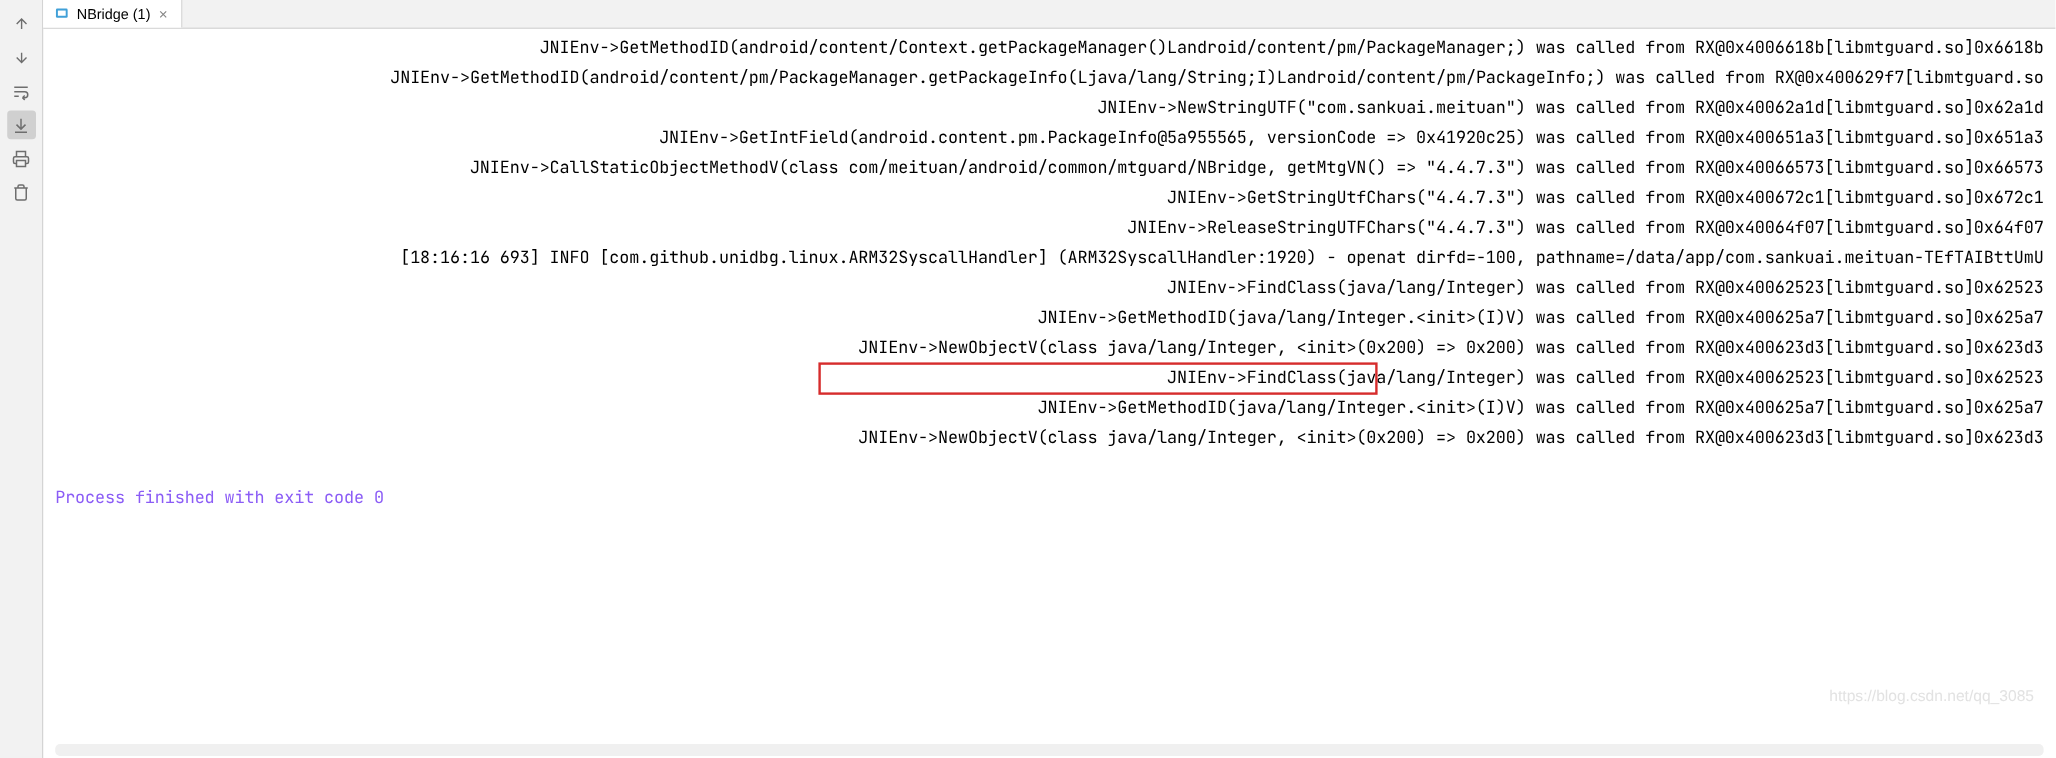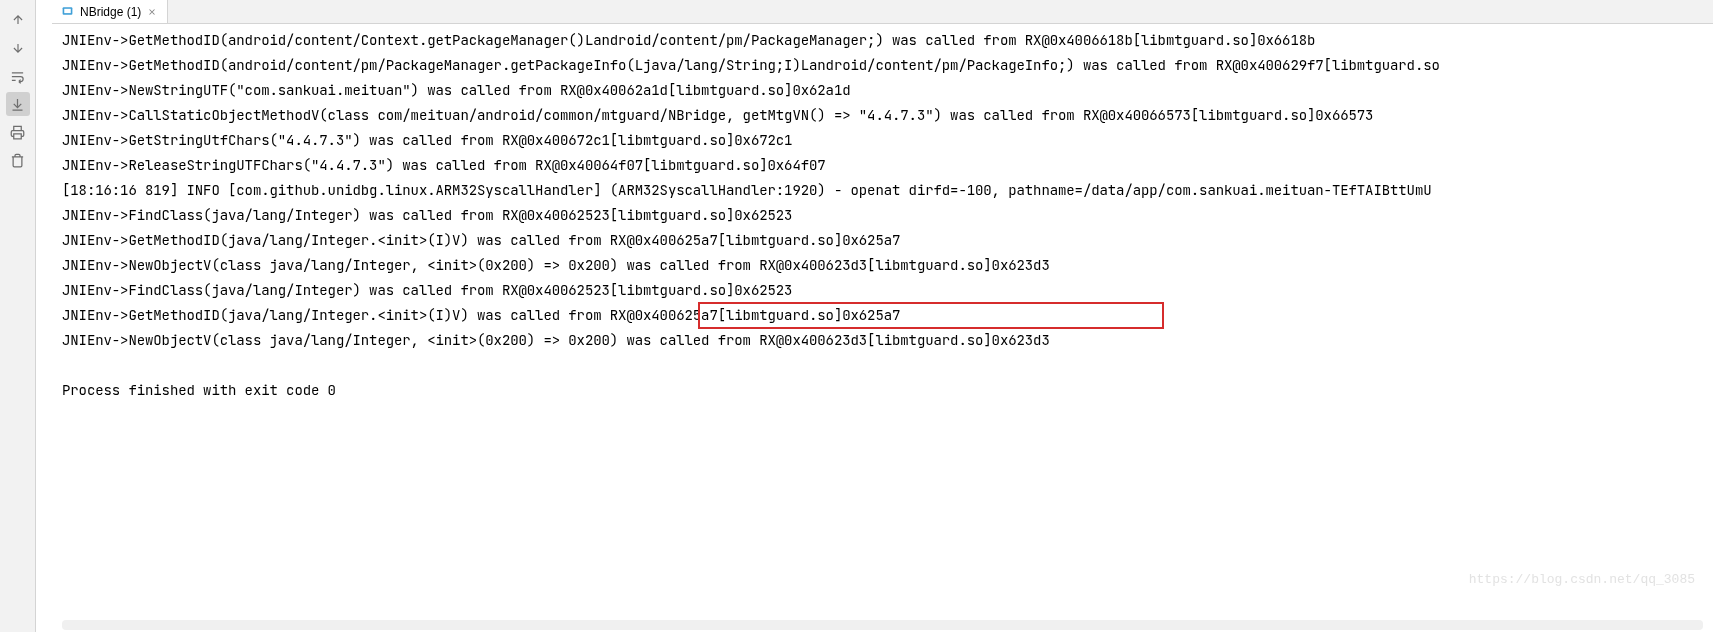--- a/index.html
+++ b/index.html
@@ -7,21 +7,20 @@
       font-family: "Segoe UI", Arial, sans-serif;
       font-size: 13px;
       background: #fff;
       color: #000;
       overflow: hidden;
     }
     .container {
       display: flex;
       height: 632px;
       width: 1713px;
-      gap: 16px;
     }
     .left-toolbar {
       width: 36px;
       background: #f2f2f2;
       border-right: 1px solid #d4d4d4;
       display: flex;
       flex-direction: column;
       align-items: center;
       padding-top: 8px;
       gap: 4px;
@@ -76,40 +75,40 @@
       flex: 1;
       font-family: "JetBrains Mono", "Consolas", "Courier New", monospace;
       font-size: 14px;
       line-height: 25px;
       padding: 4px 10px 0 10px;
       white-space: nowrap;
       overflow: hidden;
       position: relative;
       letter-spacing: -0.1px;
     }
-    .log-line { color: #000; }
-    .exit-line { color: #000000; }
+    .log-line { color: #000; text-align: right; }
+    .exit-line { color: #8b5cf6; }
     .highlight-box {
       position: absolute;
       border: 2px solid #d62c2c;
       pointer-events: none;
     }
     .scrollbar-horiz {
       height: 10px;
       background: #f0f0f0;
       margin: 6px 10px 2px 10px;
       border-radius: 4px;
     }
     .watermark {
       position: absolute;
       right: 18px;
       bottom: 45px;
       color: #e2e2e2;
       font-size: 13px;
-      font-family: Liberation Mono, monospace;
+      font-family: Liberation Sans, sans-serif;
       pointer-events: none;
     }
   </style>
 </head>
 <body>
 
 <div class="container">
   <div class="left-toolbar">
     <div class="toolbar-icon">
       <svg width="14" height="14" viewBox="0 0 24 24" fill="none" stroke="currentColor" stroke-width="2">
@@ -158,24 +157,25 @@
               <path d="M18 6L6 18M6 6l12 12"></path>
             </svg>
         </span>
       </div>
     </div>
 
     <div class="console" id="console">
       <div class="log-line">JNIEnv-&gt;GetMethodID(android/content/Context.getPackageManager()Landroid/content/pm/PackageManager;) was called from RX@0x4006618b[libmtguard.so]0x6618b</div>
         <div class="log-line">JNIEnv-&gt;GetMethodID(android/content/pm/PackageManager.getPackageInfo(Ljava/lang/String;I)Landroid/content/pm/PackageInfo;) was called from RX@0x400629f7[libmtguard.so</div>
         <div class="log-line">JNIEnv-&gt;NewStringUTF("com.sankuai.meituan") was called from RX@0x40062a1d[libmtguard.so]0x62a1d</div>
+        <div class="log-line">JNIEnv-&gt;GetIntField(android.content.pm.PackageInfo@5a955565, versionCode =&gt; 0x41920c25) was called from RX@0x400651a3[libmtguard.so]0x651a3</div>
         <div class="log-line">JNIEnv-&gt;CallStaticObjectMethodV(class com/meituan/android/common/mtguard/NBridge, getMtgVN() =&gt; "4.4.7.3") was called from RX@0x40066573[libmtguard.so]0x66573</div>
         <div class="log-line">JNIEnv-&gt;GetStringUtfChars("4.4.7.3") was called from RX@0x400672c1[libmtguard.so]0x672c1</div>
         <div class="log-line">JNIEnv-&gt;ReleaseStringUTFChars("4.4.7.3") was called from RX@0x40064f07[libmtguard.so]0x64f07</div>
-        <div class="log-line">[18:16:16 819]  INFO [com.github.unidbg.linux.ARM32SyscallHandler] (ARM32SyscallHandler:1920) - openat dirfd=-100, pathname=/data/app/com.sankuai.meituan-TEfTAIBttUmU</div>
+        <div class="log-line">[18:16:16 693]  INFO [com.github.unidbg.linux.ARM32SyscallHandler] (ARM32SyscallHandler:1920) - openat dirfd=-100, pathname=/data/app/com.sankuai.meituan-TEfTAIBttUmU</div>
         <div class="log-line">JNIEnv-&gt;FindClass(java/lang/Integer) was called from RX@0x40062523[libmtguard.so]0x62523</div>
         <div class="log-line">JNIEnv-&gt;GetMethodID(java/lang/Integer.&lt;init&gt;(I)V) was called from RX@0x400625a7[libmtguard.so]0x625a7</div>
         <div class="log-line">JNIEnv-&gt;NewObjectV(class java/lang/Integer, &lt;init&gt;(0x200) =&gt; 0x200) was called from RX@0x400623d3[libmtguard.so]0x623d3</div>
         <div class="log-line">JNIEnv-&gt;FindClass(java/lang/Integer) was called from RX@0x40062523[libmtguard.so]0x62523</div>
         <div class="log-line">JNIEnv-&gt;GetMethodID(java/lang/Integer.&lt;init&gt;(I)V) was called from RX@0x400625a7[libmtguard.so]0x625a7</div>
         <div class="log-line">JNIEnv-&gt;NewObjectV(class java/lang/Integer, &lt;init&gt;(0x200) =&gt; 0x200) was called from RX@0x400623d3[libmtguard.so]0x623d3</div>
         <div class="log-line">&nbsp;</div>
         <div class="exit-line">Process finished with exit code 0</div>
         <div class="highlight-box" id="hl" style="left: 646.406px; top: 278px; width: 466px; height: 27px;"></div>
     </div>

